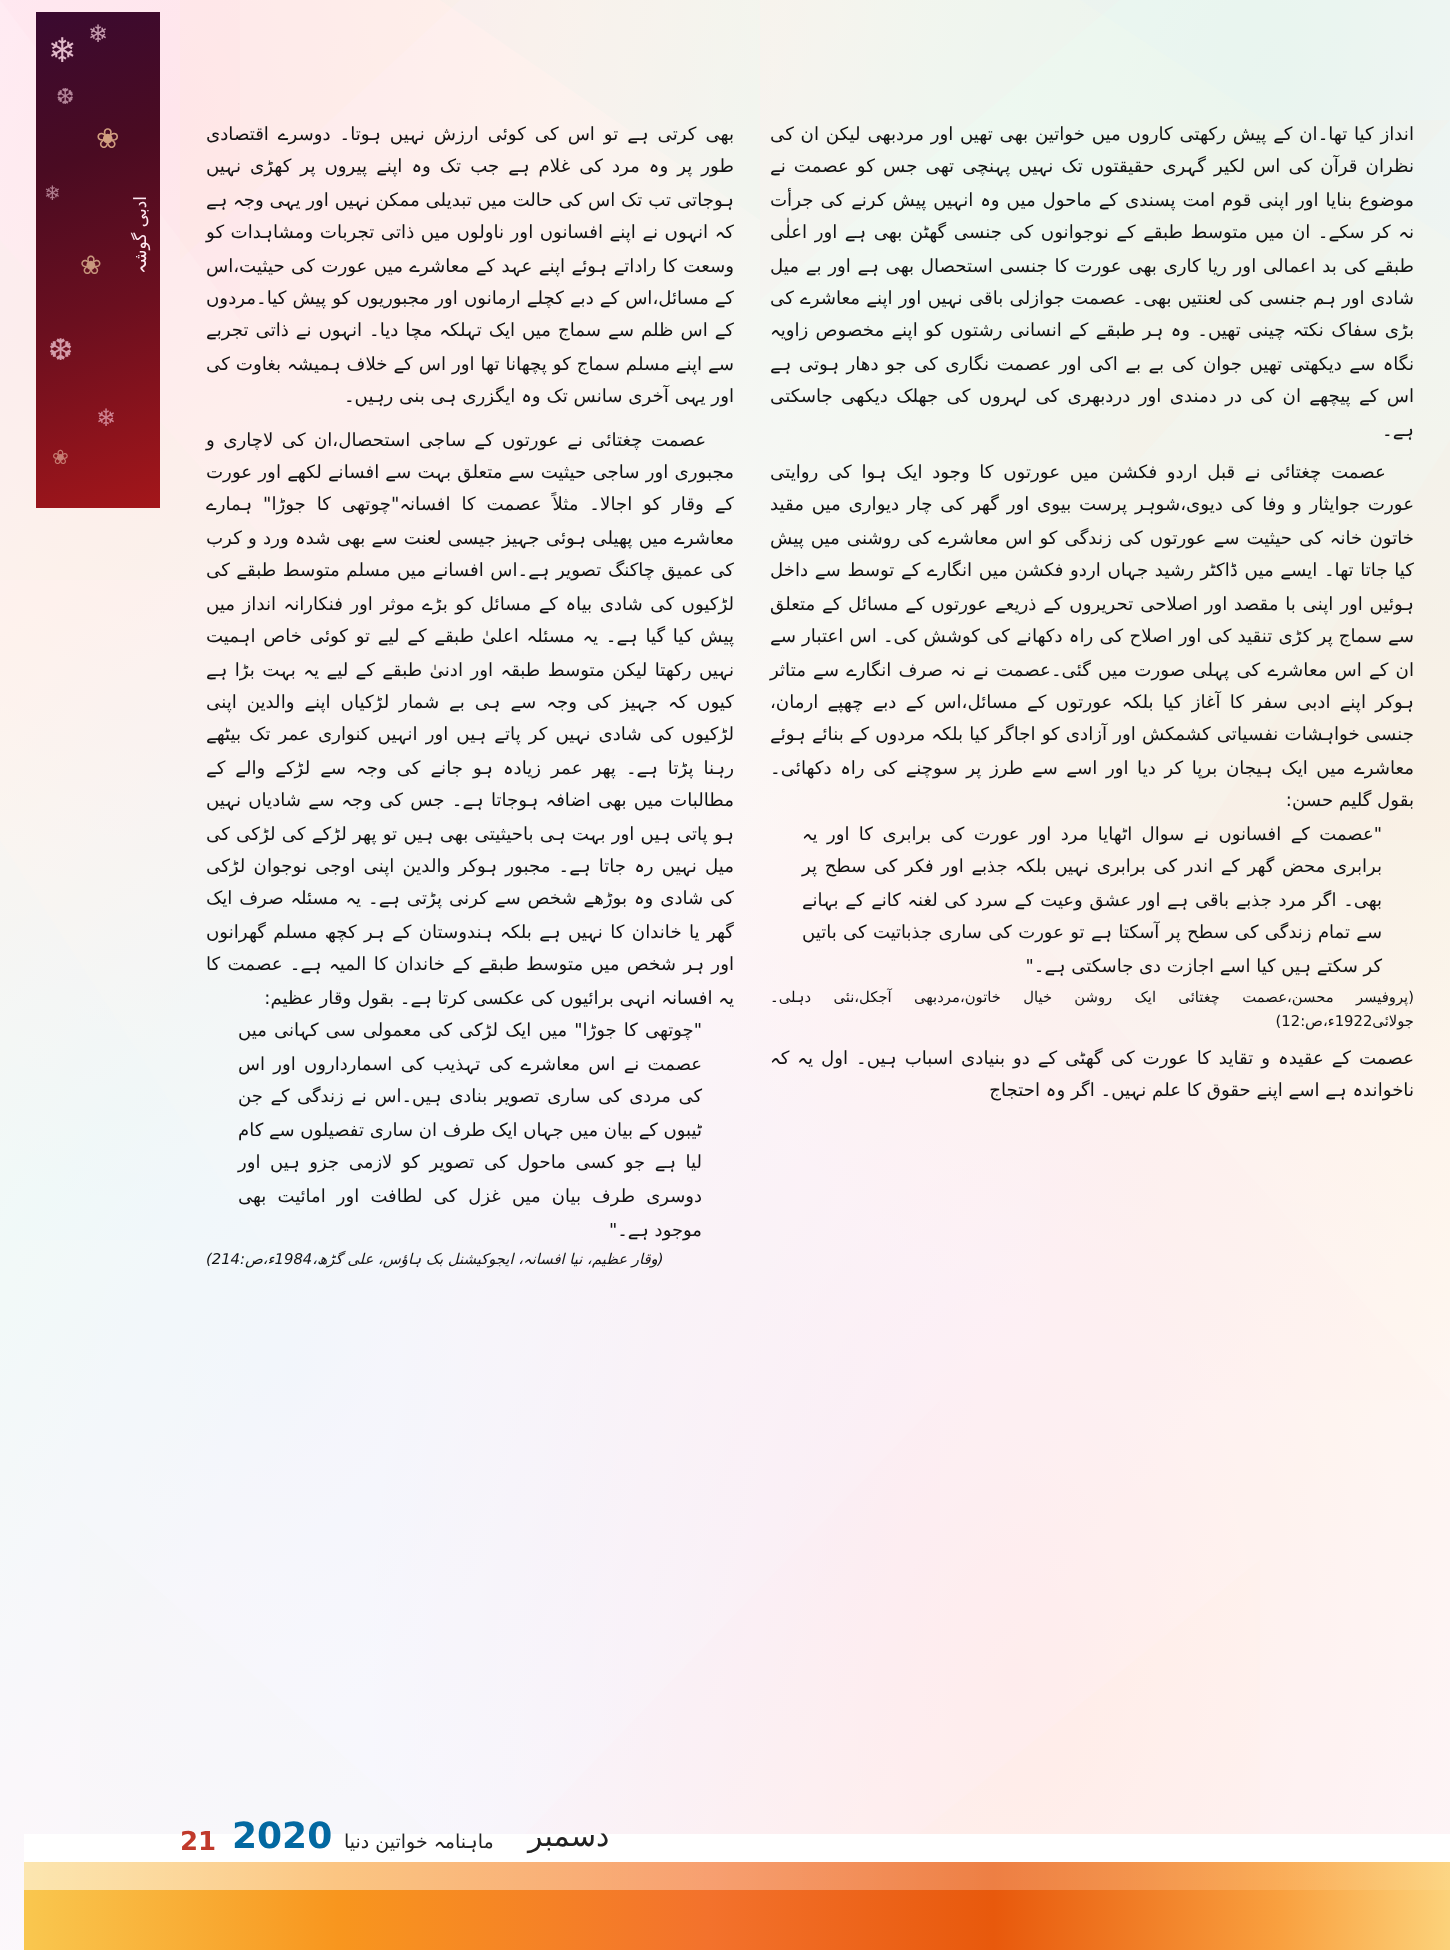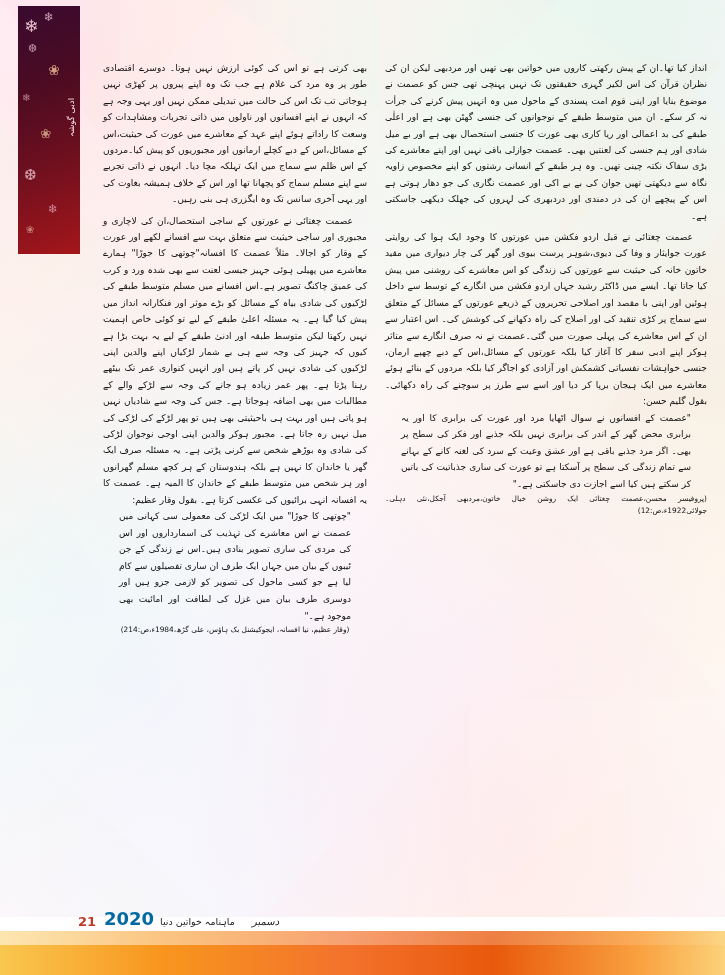--- a/index.html
+++ b/index.html
@@ -61,25 +61,25 @@
   .quote{
     margin:7px 0 4px 0;
     padding:0 16px;
     font-size:9px;line-height:16.6px;
     text-align:justify;
   }
   .ref{
     font-size:7.4px;line-height:12px;text-align:left;direction:rtl;
     margin-top:2px;
   }
-  .ref.right-al{text-align:center;}
+  .ref.right-al{text-align:left;font-style:italic;}
   .spacer4{height:5px;}
 
   
-  .bottom-wrap{position:absolute;left:0;right:0;bottom:0;height:58px;z-index:4;}
+  .bottom-wrap{position:absolute;left:12px;right:0;bottom:0;height:58px;z-index:4;}
   .bottom-band{
     position:absolute;left:0;right:0;bottom:0;height:44px;
     background:linear-gradient(90deg,#f9c74f 0%,#f8961e 22%,#f3722c 48%,#e8590c 68%,#f9a03f 88%,#fcd27a 100%);
   }
   .bottom-band:after{
     content:"";position:absolute;left:0;right:0;top:0;height:14px;
     background:linear-gradient(90deg,rgba(255,255,255,.55),rgba(255,255,255,.08));
   }
   .bottom-white{
     position:absolute;left:0;right:0;bottom:44px;height:14px;background:#fff;
@@ -93,21 +93,21 @@
     position:absolute;left:104px;bottom:46px;
     font-size:18px;font-weight:bold;color:#0369a1;
     font-family:"DejaVu Sans","Liberation Sans",sans-serif;
   }
   .mag-name{
     position:absolute;left:160px;bottom:48px;
     font-size:9.5px;color:#222;direction:rtl;
   }
   .month{
     position:absolute;left:252px;bottom:48px;
-    font-size:10px;color:#222;direction:rtl;font-style:italic;
+    font-size:15px;color:#222;direction:rtl;
   }
 </style>
 </head>
 <body>
 
 <div class="bg">
   <div class="bg-base"></div>
   <div class="bg-wash"></div>
 
   <div class="tri" style="left:0px;top:0px;border-left:120px solid transparent;border-top:160px solid rgba(255,140,180,.30);"></div>
@@ -142,20 +142,21 @@
 
 <div class="page">
 
   <div class="col col-right">
     <p>انداز کیا تھا۔ان کے پیش رکھتی کاروں میں خواتین بھی تھیں اور مردبھی لیکن ان کی نظران قرآن کی اس لکیر گہری حقیقتوں تک نہیں پہنچی تھی جس کو عصمت نے موضوع بنایا اور اپنی قوم امت پسندی کے ماحول میں وہ انہیں پیش کرنے کی جرأت نہ کر سکے۔ ان میں متوسط طبقے کے نوجوانوں کی جنسی گھٹن بھی ہے اور اعلٰی طبقے کی بد اعمالی اور ریا کاری بھی عورت کا جنسی استحصال بھی ہے اور بے میل شادی اور ہم جنسی کی لعنتیں بھی۔ عصمت جوازلی باقی نہیں اور اپنے معاشرے کی بڑی سفاک نکتہ چینی تھیں۔ وہ ہر طبقے کے انسانی رشتوں کو اپنے مخصوص زاویہ نگاہ سے دیکھتی تھیں جوان کی بے بے اکی اور عصمت نگاری کی جو دھار ہوتی ہے اس کے پیچھے ان کی در دمندی اور دردبھری کی لہروں کی جھلک دیکھی جاسکتی ہے۔</p>
     <div class="spacer4"></div>
     <p class="indent">عصمت چغتائی نے قبل اردو فکشن میں عورتوں کا وجود ایک ہوا کی روایتی عورت جوایثار و وفا کی دیوی،شوہر پرست بیوی اور گھر کی چار دیواری میں مقید خاتون خانہ کی حیثیت سے عورتوں کی زندگی کو اس معاشرے کی روشنی میں پیش کیا جاتا تھا۔ ایسے میں ڈاکٹر رشید جہاں اردو فکشن میں انگارے کے توسط سے داخل ہوئیں اور اپنی با مقصد اور اصلاحی تحریروں کے ذریعے عورتوں کے مسائل کے متعلق سے سماج پر کڑی تنقید کی اور اصلاح کی راہ دکھانے کی کوشش کی۔ اس اعتبار سے ان کے اس معاشرے کی پہلی صورت میں گئی۔عصمت نے نہ صرف انگارے سے متاثر ہوکر اپنے ادبی سفر کا آغاز کیا بلکہ عورتوں کے مسائل،اس کے دبے چھپے ارمان، جنسی خواہشات نفسیاتی کشمکش اور آزادی کو اجاگر کیا بلکہ مردوں کے بنائے ہوئے معاشرے میں ایک ہیجان برپا کر دیا اور اسے سے طرز پر سوچنے کی راہ دکھائی۔ بقول گلیم حسن:</p>
     <p class="quote">"عصمت کے افسانوں نے سوال اٹھایا مرد اور عورت کی برابری کا اور یہ برابری محض گھر کے اندر کی برابری نہیں بلکہ جذبے اور فکر کی سطح پر بھی۔ اگر مرد جذبے باقی ہے اور عشق وعیت کے سرد کی لغنہ کانے کے بہانے سے تمام زندگی کی سطح پر آسکتا ہے تو عورت کی ساری جذباتیت کی باتیں کر سکتے ہیں کیا اسے اجازت دی جاسکتی ہے۔"</p>
     <p class="ref">(پروفیسر محسن،عصمت چغتائی ایک روشن خیال خاتون،مردبھی آجکل،نئی دہلی۔ جولائی1922ء،ص:12)</p>
     <div class="spacer4"></div>
+    <p>عصمت کے عقیدہ و تقاید کا عورت کی گھٹی کے دو بنیادی اسباب ہیں۔ اول یہ کہ ناخواندہ ہے اسے اپنے حقوق کا علم نہیں۔ اگر وہ احتجاج</p>
   </div>
 
   <div class="col col-left">
     <p>بھی کرتی ہے تو اس کی کوئی ارزش نہیں ہوتا۔ دوسرے اقتصادی طور پر وہ مرد کی غلام ہے جب تک وہ اپنے پیروں پر کھڑی نہیں ہوجاتی تب تک اس کی حالت میں تبدیلی ممکن نہیں اور یہی وجہ ہے کہ انہوں نے اپنے افسانوں اور ناولوں میں ذاتی تجربات ومشاہدات کو وسعت کا راداتے ہوئے اپنے عہد کے معاشرے میں عورت کی حیثیت،اس کے مسائل،اس کے دبے کچلے ارمانوں اور مجبوریوں کو پیش کیا۔مردوں کے اس ظلم سے سماج میں ایک تہلکہ مچا دیا۔ انہوں نے ذاتی تجربے سے اپنے مسلم سماج کو پچھانا تھا اور اس کے خلاف ہمیشہ بغاوت کی اور یہی آخری سانس تک وہ ایگزری ہی بنی رہیں۔</p>
     <div class="spacer4"></div>
     <p class="indent">عصمت چغتائی نے عورتوں کے ساجی استحصال،ان کی لاچاری و مجبوری اور ساجی حیثیت سے متعلق بہت سے افسانے لکھے اور عورت کے وقار کو اجالا۔ مثلاً عصمت کا افسانہ"چوتھی کا جوڑا" ہمارے معاشرے میں پھیلی ہوئی جہیز جیسی لعنت سے بھی شدہ ورد و کرب کی عمیق چاکنگ تصویر ہے۔اس افسانے میں مسلم متوسط طبقے کی لڑکیوں کی شادی بیاہ کے مسائل کو بڑے موثر اور فنکارانہ انداز میں پیش کیا گیا ہے۔ یہ مسئلہ اعلیٰ طبقے کے لیے تو کوئی خاص اہمیت نہیں رکھتا لیکن متوسط طبقہ اور ادنیٰ طبقے کے لیے یہ بہت بڑا ہے کیوں کہ جہیز کی وجہ سے ہی بے شمار لڑکیاں اپنے والدین اپنی لڑکیوں کی شادی نہیں کر پاتے ہیں اور انہیں کنواری عمر تک بیٹھے رہنا پڑتا ہے۔ پھر عمر زیادہ ہو جانے کی وجہ سے لڑکے والے کے مطالبات میں بھی اضافہ ہوجاتا ہے۔ جس کی وجہ سے شادیاں نہیں ہو پاتی ہیں اور بہت ہی باحیثیتی بھی ہیں تو پھر لڑکے کی لڑکی کی میل نہیں رہ جاتا ہے۔ مجبور ہوکر والدین اپنی اوجی نوجوان لڑکی کی شادی وہ بوڑھے شخص سے کرنی پڑتی ہے۔ یہ مسئلہ صرف ایک گھر یا خاندان کا نہیں ہے بلکہ ہندوستان کے ہر کچھ مسلم گھرانوں اور ہر شخص میں متوسط طبقے کے خاندان کا المیہ ہے۔ عصمت کا یہ افسانہ انہی برائیوں کی عکسی کرتا ہے۔ بقول وقار عظیم:</p>
     <p class="quote">"چوتھی کا جوڑا" میں ایک لڑکی کی معمولی سی کہانی میں عصمت نے اس معاشرے کی تہذیب کی اسمارداروں اور اس کی مردی کی ساری تصویر بنادی ہیں۔اس نے زندگی کے جن ٹیبوں کے بیان میں جہاں ایک طرف ان ساری تفصیلوں سے کام لیا ہے جو کسی ماحول کی تصویر کو لازمی جزو ہیں اور دوسری طرف بیان میں غزل کی لطافت اور امائیت بھی موجود ہے۔"</p>
     <p class="ref right-al">(وقار عظیم، نیا افسانہ، ایجوکیشنل بک ہاؤس، علی گڑھ،1984ء،ص:214)</p>
   </div>
 </div>

